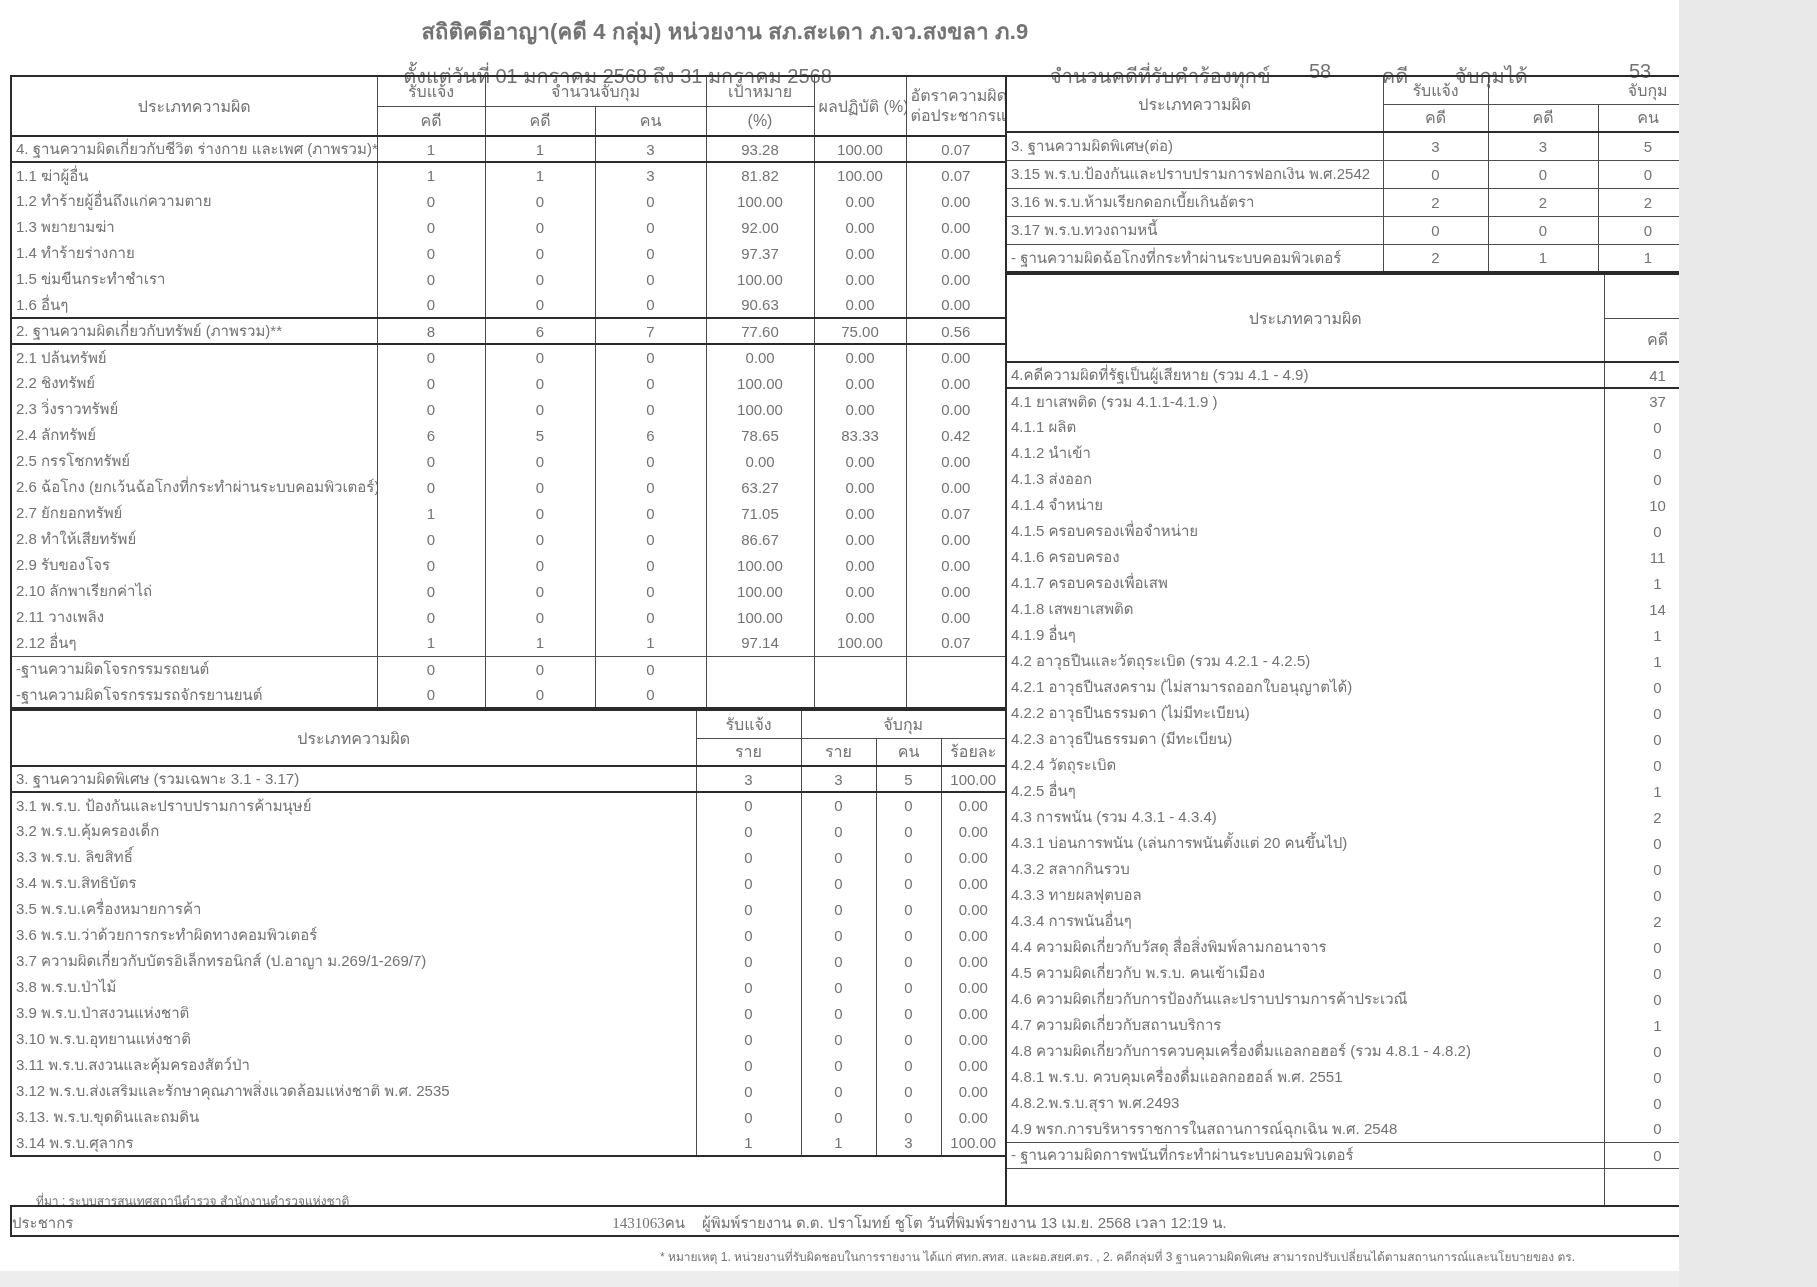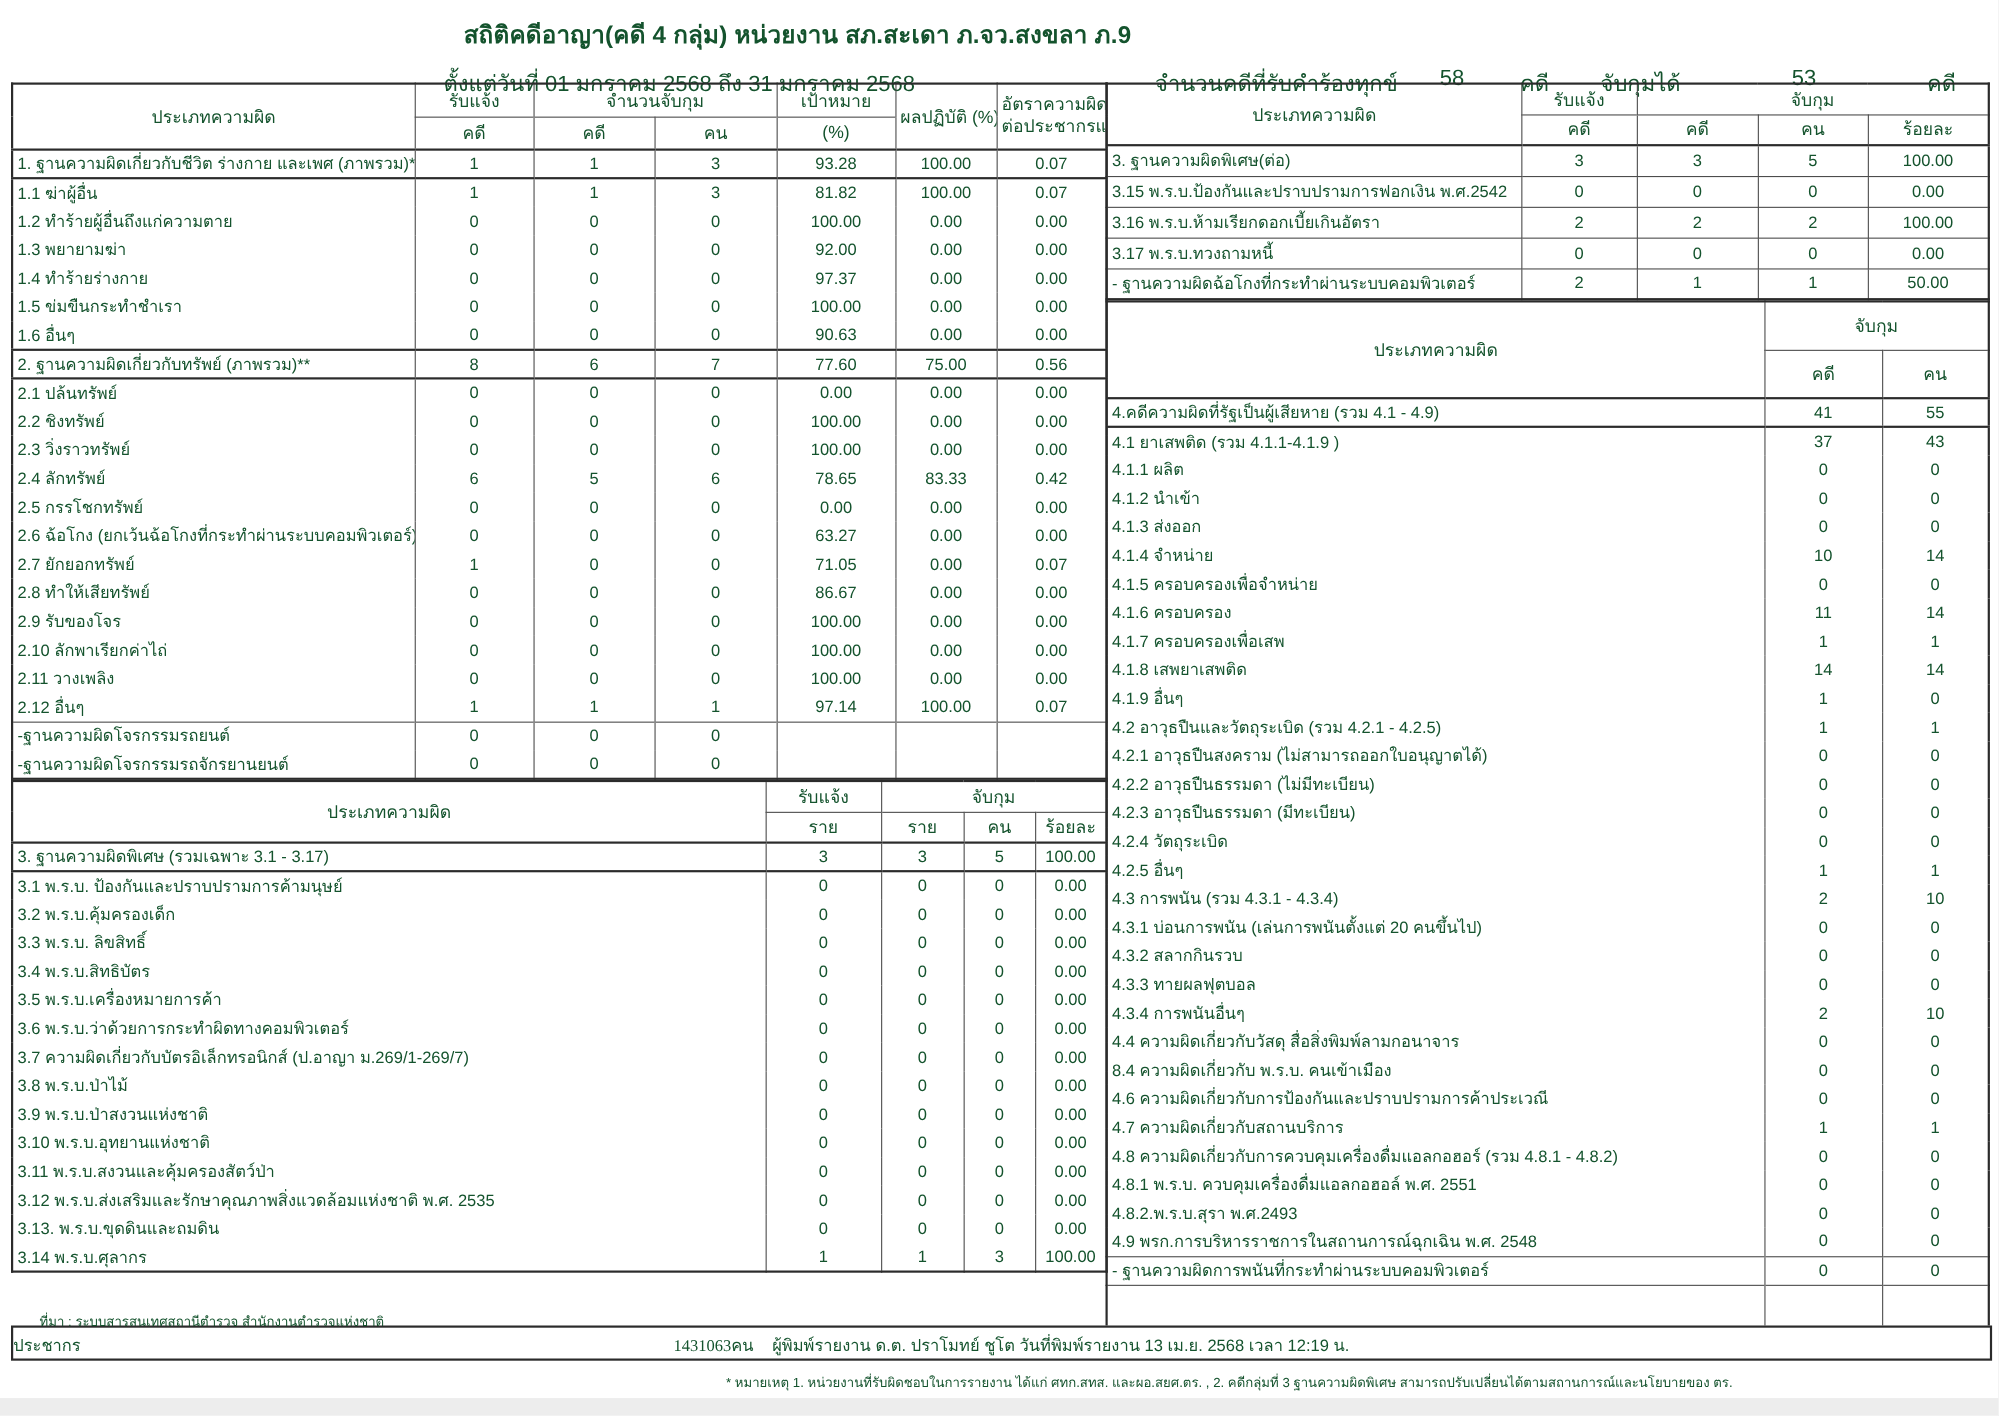--- a/index.html
+++ b/index.html
@@ -1,17 +1,17 @@
 <!DOCTYPE html>
 <html><head>
 <meta charset="utf-8">
 <style>
   html,body{margin:0;padding:0;background:#e9e9e9;}
-  .page{position:relative;width:1817px;height:1287px;background:#ffffff;
-        font-family:"Liberation Sans","DejaVu Sans",sans-serif;color:#14532d;overflow:hidden;}
+  .page{position:relative;width:1679px;height:1287px;background:#ffffff;
+        font-family:"Liberation Sans","DejaVu Sans",sans-serif;color:#737373;overflow:hidden;}
   .doc-title{position:absolute;top:14px;left:0;width:1450px;text-align:center;
              font-size:22px;font-weight:bold;letter-spacing:.2px;}
   .subtitle-row{position:absolute;top:47px;left:0;width:1817px;height:26px;font-size:20px;}
   .sub-abs{position:absolute;top:13px;white-space:nowrap;}
   .content{position:absolute;top:75px;left:10px;display:flex;align-items:flex-start;}
   .col-left{width:995px;}
   .col-right{width:802px;}
   table{border-collapse:collapse;table-layout:fixed;width:100%;
         border:2px solid #2b2b2b;font-size:15px;}
   th,td{border-left:1px solid #4c4c4c;border-right:1px solid #4c4c4c;
@@ -88,21 +88,21 @@
           </tr>
           <tr>
             <th>คดี</th>
             <th>คดี</th>
             <th>คน</th>
             <th>(%)</th>
           </tr>
         </thead>
         <tbody>
             <tr class="section">
-              <td class="lbl">1. ฐานความผิดเกี่ยวกับชีวิต ร่างกาย และเพศ (ภาพรวม)*</td>
+              <td class="lbl">4. ฐานความผิดเกี่ยวกับชีวิต ร่างกาย และเพศ (ภาพรวม)*</td>
               <td class="val">1</td>
               <td class="val">1</td>
               <td class="val">3</td>
               <td class="val">93.28</td>
               <td class="val">100.00</td>
               <td class="val">0.07</td>
             </tr>
             <tr>
               <td class="lbl">1.1 ฆ่าผู้อื่น</td>
               <td class="val">1</td>
@@ -614,21 +614,21 @@
               <td class="lbl">4.3.4 การพนันอื่นๆ</td>
               <td class="val">2</td>
               <td class="val">10</td>
             </tr>
             <tr>
               <td class="lbl">4.4 ความผิดเกี่ยวกับวัสดุ สื่อสิ่งพิมพ์ลามกอนาจาร</td>
               <td class="val">0</td>
               <td class="val">0</td>
             </tr>
             <tr>
-              <td class="lbl">8.4 ความผิดเกี่ยวกับ พ.ร.บ. คนเข้าเมือง</td>
+              <td class="lbl">4.5 ความผิดเกี่ยวกับ พ.ร.บ. คนเข้าเมือง</td>
               <td class="val">0</td>
               <td class="val">0</td>
             </tr>
             <tr>
               <td class="lbl">4.6 ความผิดเกี่ยวกับการป้องกันและปราบปรามการค้าประเวณี</td>
               <td class="val">0</td>
               <td class="val">0</td>
             </tr>
             <tr>
               <td class="lbl">4.7 ความผิดเกี่ยวกับสถานบริการ</td>

